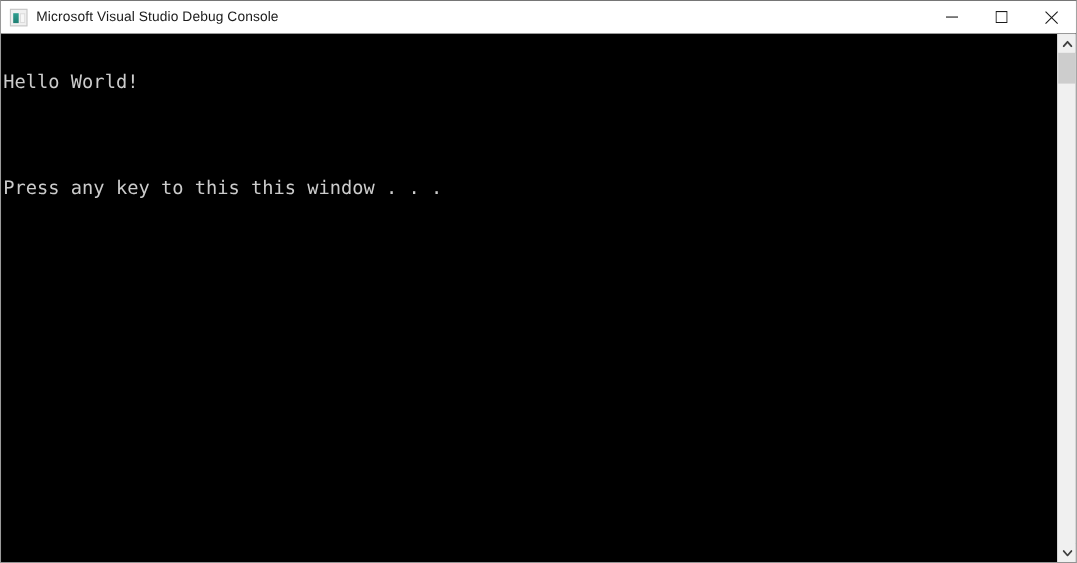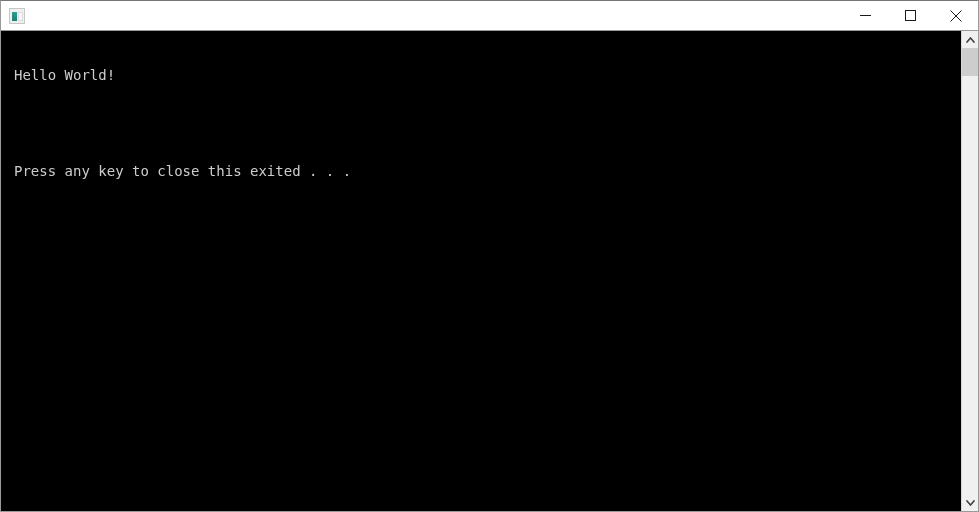--- a/index.html
+++ b/index.html
@@ -107,27 +107,26 @@
     border-top: 1px solid #9a9a9a;
     overflow: hidden;
     position: relative;
   }
 
   .console-text {
     flex: 1 1 auto;
     background: #000000;
     color: #cccccc;
     font-family: "DejaVu Sans Mono", "Liberation Mono", monospace;
-    font-size: 14px;
+    font-size: 17px;
     line-height: 16px;
     padding: 4px 0 0 2px;
     white-space: pre;
     overflow: hidden;
     letter-spacing: 0px;
-    margin-left: 11px;
   }
   .console-line {
     white-space: pre;
     min-height: 16px;
   }
 
   
   .scrollbar {
     width: 17px;
     min-width: 17px;
@@ -165,20 +164,21 @@
 </head>
 <body>
 
 <div class="window">
 
   <div class="titlebar">
     <span class="title-icon">
       <span class="sq-a"></span>
       <span class="sq-b"></span>
     </span>
+    <span class="title-text">Microsoft Visual Studio Debug Console</span>
 
     <div class="caption-buttons">
       <button class="cap-btn" title="Minimize">
         <svg width="11" height="11" viewBox="0 0 11 11">
           <rect x="0" y="5" width="11" height="1" fill="#1b1b1b"></rect>
         </svg>
       </button>
       <button class="cap-btn" title="Maximize">
         <svg width="11" height="11" viewBox="0 0 11 11">
           <rect x="0.5" y="0.5" width="10" height="10" fill="none" stroke="#1b1b1b" stroke-width="1"></rect>
@@ -189,21 +189,21 @@
           <path d="M0.5 0.5 L11.5 11.5 M11.5 0.5 L0.5 11.5" stroke="#1b1b1b" stroke-width="1" fill="none"></path>
         </svg>
       </button>
     </div>
   </div>
 
   <div class="console-area">
     <div class="console-text">
       <div class="console-line">Hello World!</div>
       <div class="console-line"></div>
-      <div class="console-line">Press any key to close this exited . . .</div>
+      <div class="console-line">Press any key to this this window . . .</div>
     </div>
 
     <div class="scrollbar">
       <div class="sb-arrow">
         <svg width="9" height="6" viewBox="0 0 9 6">
           <path d="M1 5 L4.5 1 L8 5" stroke="#404040" stroke-width="1.6" fill="none" stroke-linecap="square"></path>
         </svg>
       </div>
       <div class="sb-track">
         <div class="sb-thumb"></div>

